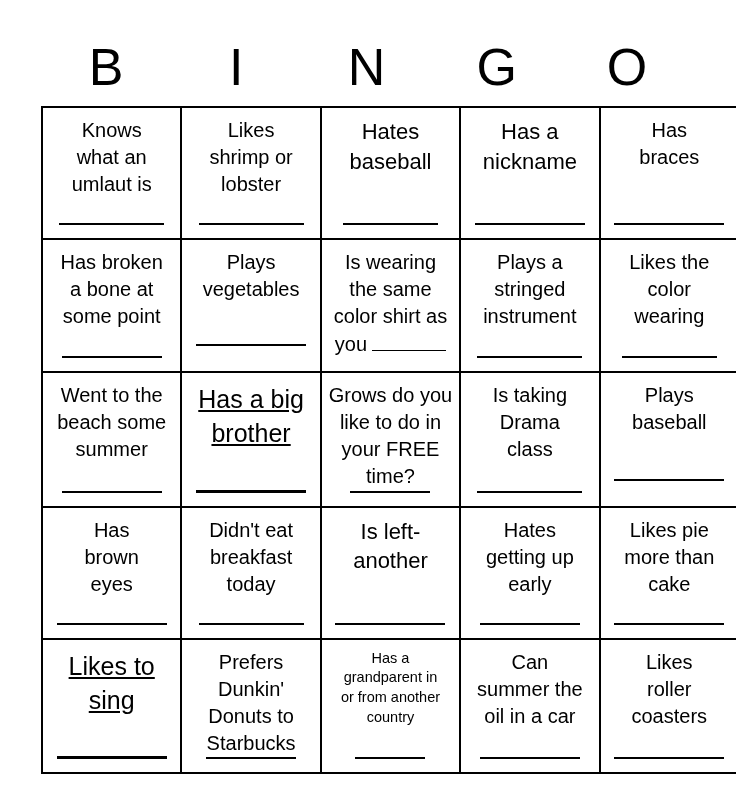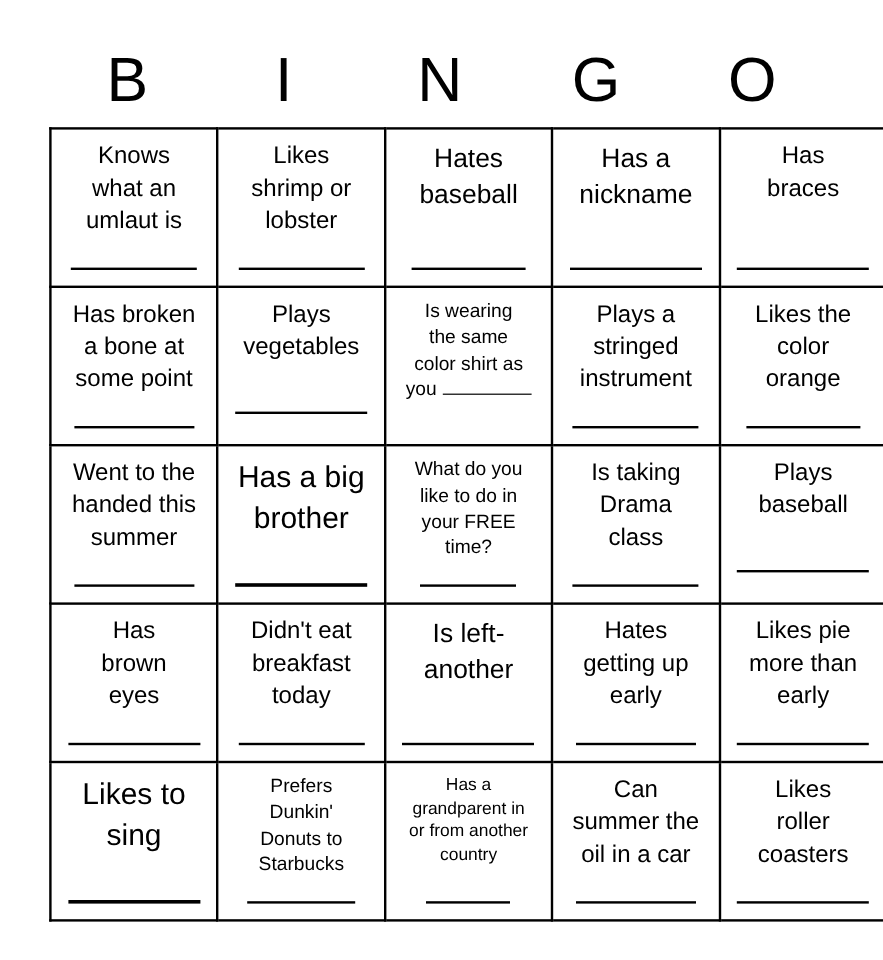--- a/index.html
+++ b/index.html
@@ -33,22 +33,22 @@
     box-sizing:border-box;height:100%;
     display:flex;flex-direction:column;align-items:center;
     justify-content:space-between;
     padding:9px 3px 13px;
   }
   .phrase{
     white-space:pre-line;text-align:center;line-height:1.36;
   }
   .fs-m  {font-size:20px;}
   .fs-ml {font-size:22px;}
-  .fs-l  {font-size:25px;}
-  .fs-s  {font-size:16px;}
+  .fs-l  {font-size:25px;text-decoration:underline;}
+  .fs-s  {font-size:20px;}
   .fs-xs {font-size:14.5px;}
   .blank{
     border-bottom:2px solid #000;height:0;width:105px;flex:0 0 auto;
   }
   .blank.thick{border-bottom-width:3px;}
   .blank.raise{margin-bottom:12px;}
   .bw70{width:70px;} .bw80{width:80px;} .bw90{width:90px;}
   .bw95{width:95px;} .bw100{width:100px;} .bw110{width:110px;}
   .blank.inline{
     display:inline-block;width:74px;height:0.85em;
@@ -136,44 +136,44 @@
       <div class="phrase fs-m">Plays a
 stringed
 instrument</div>
       <div class="blank"></div>
     </div>
         </td>
     <td>
           <div class="inner">
       <div class="phrase fs-m">Likes the
 color
-orange</div>
+wearing</div>
       <div class="blank bw95"></div>
     </div>
         </td>
   </tr>
   <tr>
     <td>
           <div class="inner">
       <div class="phrase fs-m">Went to the
-handed this
+beach some
 summer</div>
       <div class="blank bw100"></div>
     </div>
         </td>
     <td>
           <div class="inner">
       <div class="phrase fs-l">Has a big
 brother</div>
       <div class="blank bw110 thick"></div>
     </div>
         </td>
     <td>
           <div class="inner">
-      <div class="phrase fs-s">What do you
+      <div class="phrase fs-s">Grows do you
 like to do in
 your FREE
 time?</div>
       <div class="blank bw80"></div>
     </div>
         </td>
     <td>
           <div class="inner">
       <div class="phrase fs-m">Is taking
 Drama
@@ -218,21 +218,21 @@
       <div class="phrase fs-m">Hates
 getting up
 early</div>
       <div class="blank bw100"></div>
     </div>
         </td>
     <td>
           <div class="inner">
       <div class="phrase fs-m">Likes pie
 more than
-early</div>
+cake</div>
       <div class="blank bw110"></div>
     </div>
         </td>
   </tr>
   <tr>
     <td>
           <div class="inner">
       <div class="phrase fs-l">Likes to
 sing</div>
       <div class="blank bw110 thick"></div>

